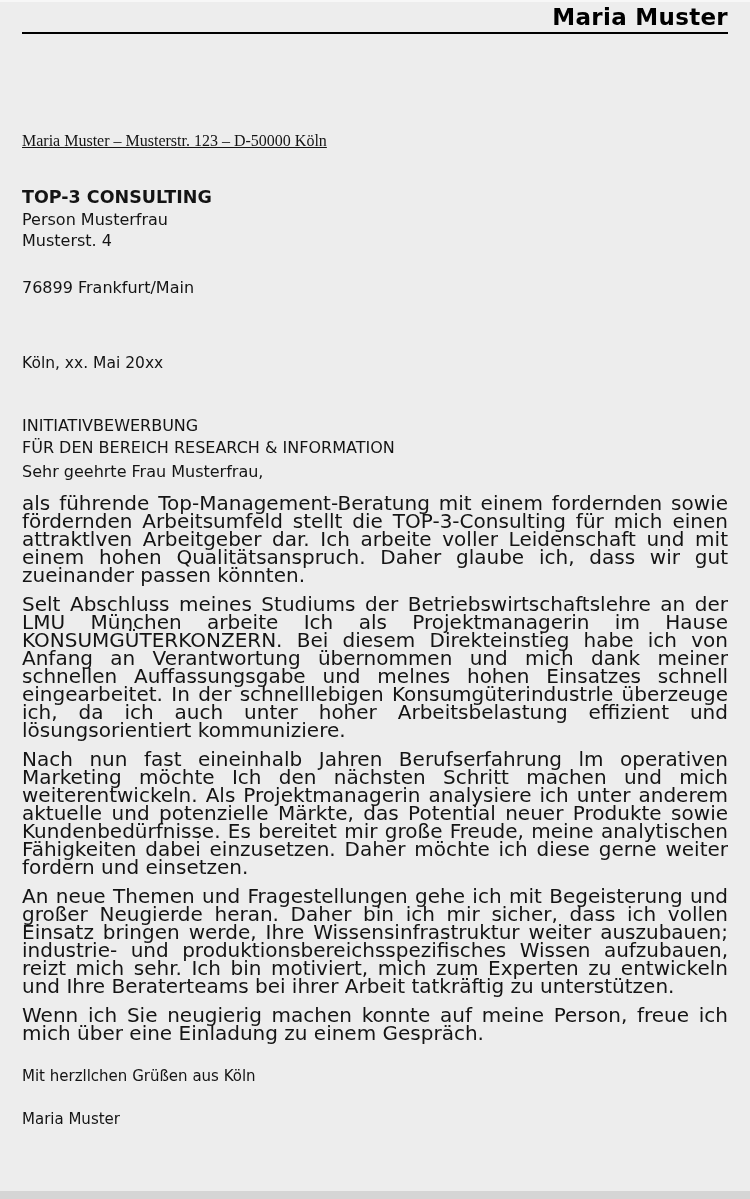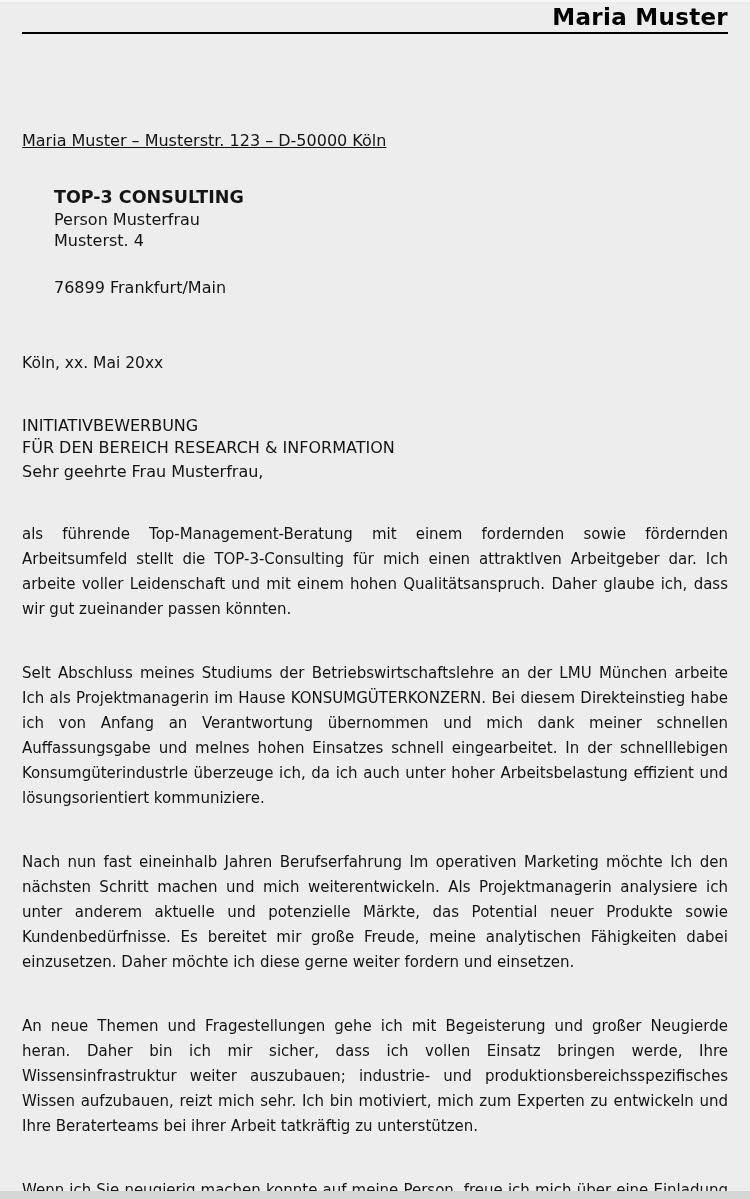--- a/index.html
+++ b/index.html
@@ -32,26 +32,26 @@
     border-bottom: 2.5px solid #000;
     margin-top: 2px;
     height: 0;
   }
   .sender-line {
     margin-top: 97px;
     font-size: 16px;
   }
   .sender-line span {
     text-decoration: underline;
+    font-family: Liberation Serif, serif;
   }
   .recipient {
     margin-top: 36px;
     font-size: 16px;
     line-height: 21px;
-    margin-left: 32px;
   }
   .recipient .company {
     font-weight: bold;
     font-size: 17.5px;
     line-height: 23px;
   }
   .recipient .city {
     margin-top: 26px;
   }
   .date-line {
@@ -63,23 +63,23 @@
     font-weight: normal;
     font-size: 16px;
     line-height: 22px;
   }
   .salutation {
     margin-top: 2px;
     font-size: 16px;
     line-height: 21.6px;
   }
   .para {
-    margin: 39px 0 0 0;
-    font-size: 15px;
-    line-height: 25px;
+    margin: 11px 0 0 0;
+    font-size: 20px;
+    line-height: 18px;
     text-align: justify;
   }
   .closing {
     margin-top: 24px;
     font-size: 15px;
     line-height: 21.6px;
   }
   .signature {
     margin-top: 22px;
     font-size: 15px;

